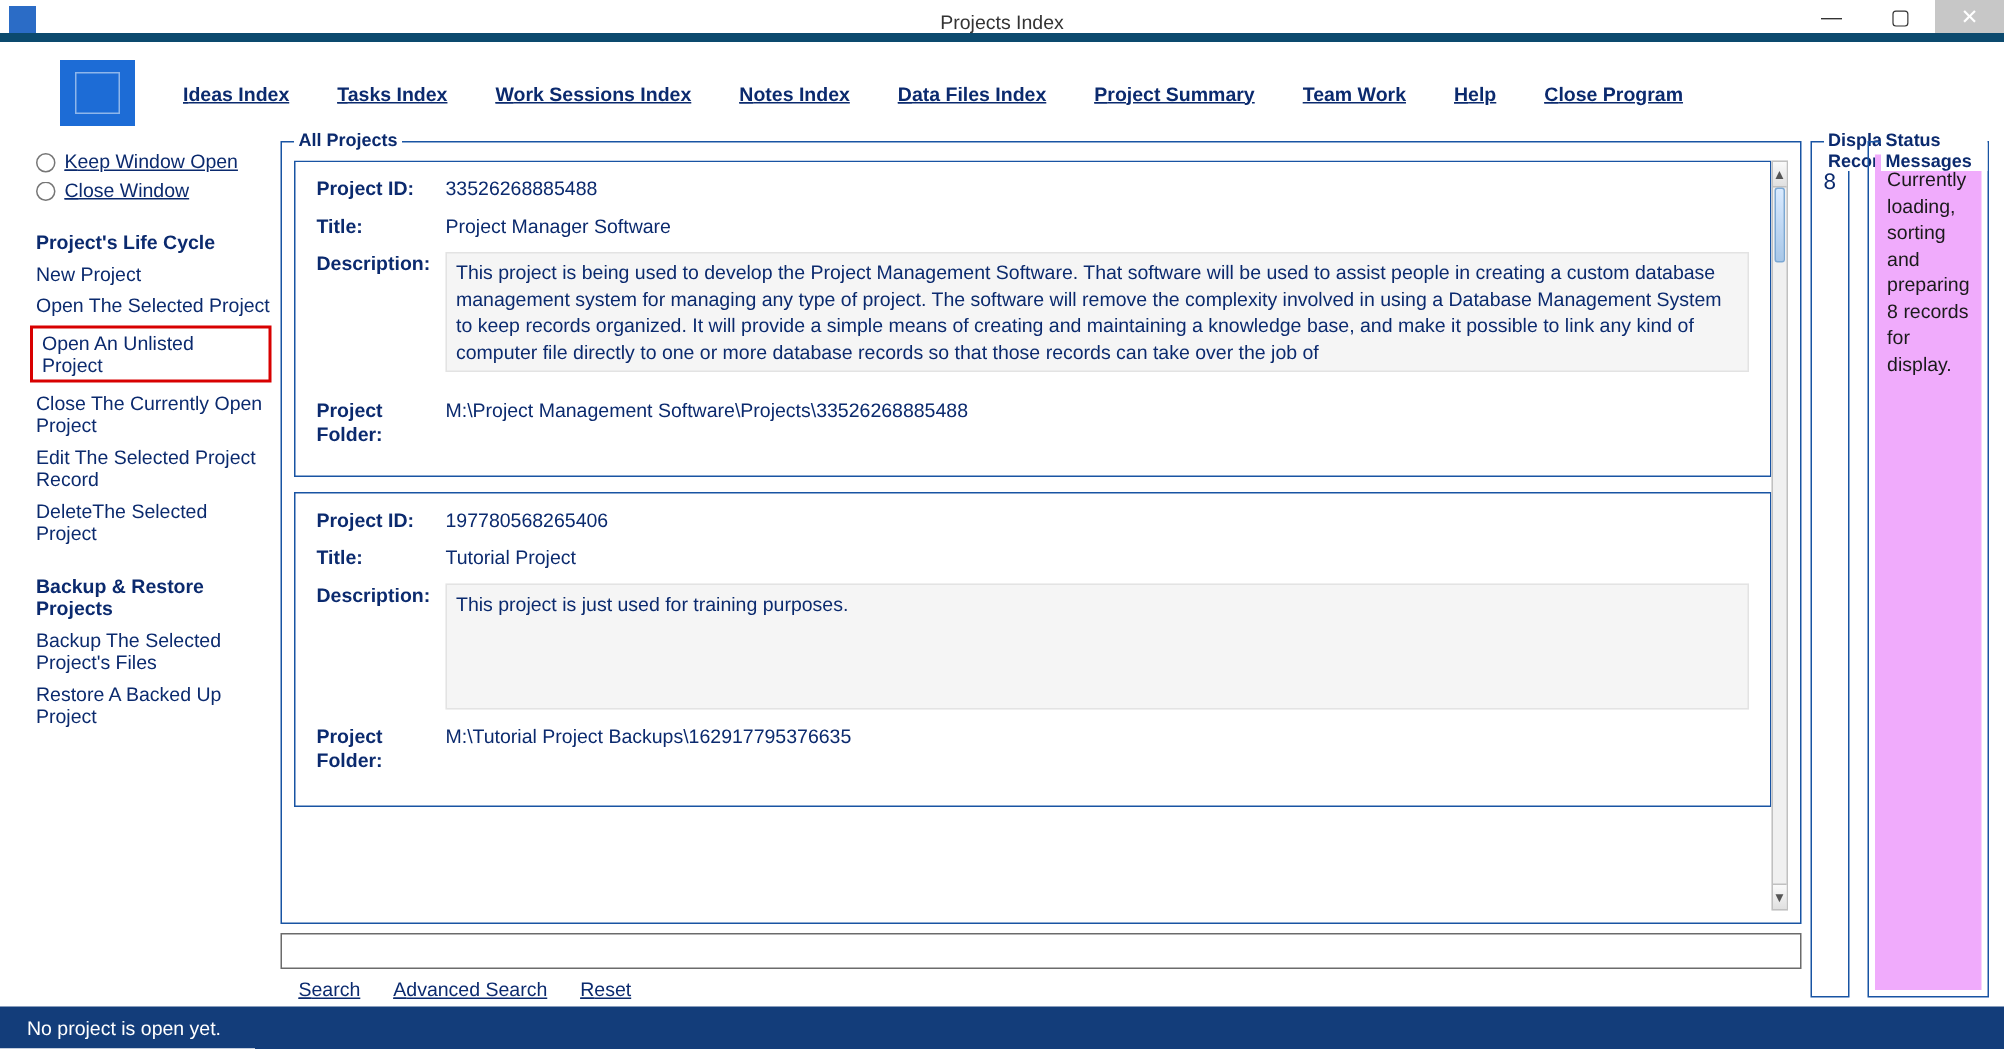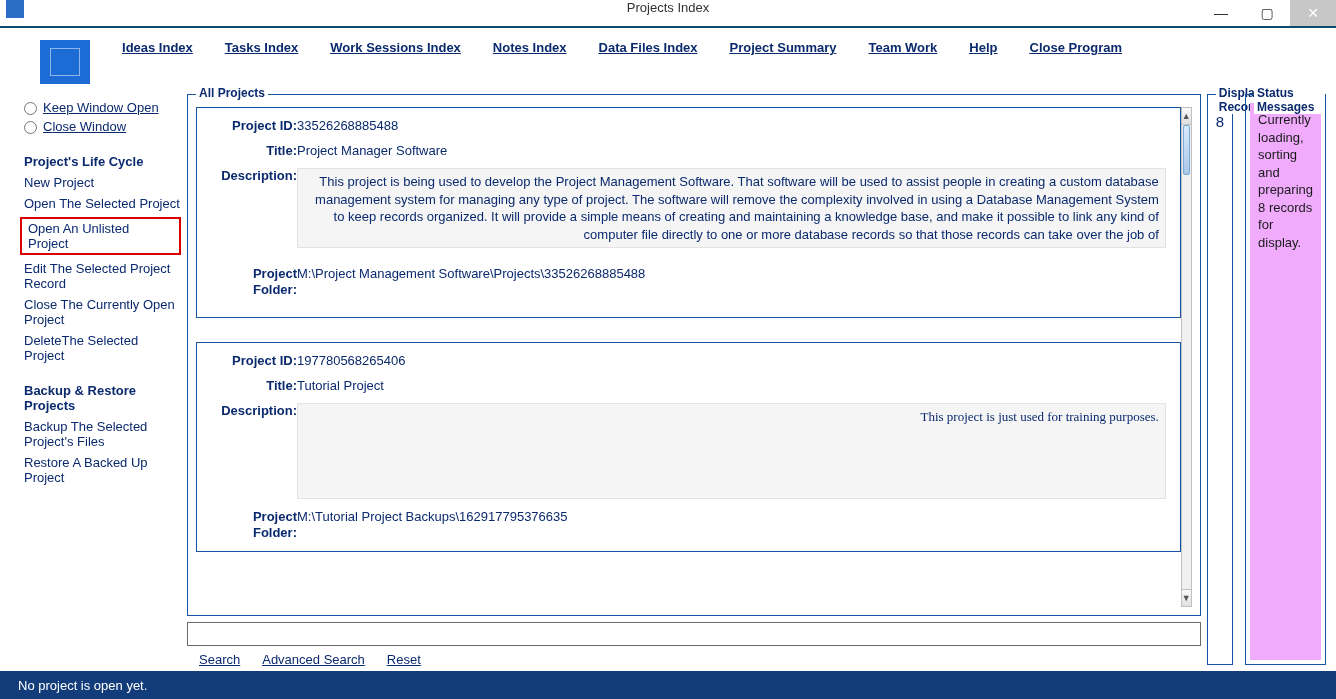--- a/index.html
+++ b/index.html
@@ -11,23 +11,23 @@
     width: 1336px;
     height: 699px;
     overflow: hidden;
     display: flex;
     flex-direction: column;
   }
   
   .titlebar {
     height: 28px;
     background: #fff;
-    border-bottom: 2px solid #0c4a6e;
-    display: flex;
-    align-items: flex-start;
+    border-bottom: 6px solid #0c4a6e;
+    display: flex;
+    align-items: flex-end;
     position: relative;
   }
   .titlebar .appicon {
     width: 18px; height: 18px;
     background: #2b6cc6;
     margin-left: 6px;
   }
   .titlebar .title {
     position: absolute;
     left: 50%;
@@ -48,21 +48,21 @@
     color: #333;
     font-size: 14px;
   }
   .titlebar .winbtns .close {
     background: #c7c7c7;
     color: #fff;
   }
   
   .menubar {
     display: flex;
-    align-items: flex-start;
+    align-items: center;
     padding: 12px 24px 10px 40px;
     gap: 32px;
   }
   .logo {
     width: 50px; height: 44px;
     background: #1d6cd6;
     position: relative;
   }
   .logo::after {
     content: "";
@@ -141,22 +141,21 @@
   .projects-fs {
     flex: 1 1 auto;
     display: flex;
     min-height: 0;
   }
   .projects-scroll {
     flex: 1 1 auto;
     overflow-y: hidden;
     display: flex;
     flex-direction: column;
-    gap: 24px;
-    text-align: right;
+    gap: 10px;
   }
   .vscrollbar {
     width: 17px;
     background: #f0f0f0;
     border: 1px solid #c0c0c0;
     display: flex;
     flex-direction: column;
   }
   .vscrollbar .arrow {
     height: 17px;
@@ -276,22 +275,22 @@
     </div>
     <div class="radio-row">
       <input type="radio" name="winmode" style="">
       <label><u class="akey">C</u>lose Window</label>
     </div>
 
     <div class="side-title">Project's Life Cycle</div>
     <div class="side-link">New Project</div>
     <div class="side-link">Open The Selected Project</div>
     <div class="side-link highlighted">Open An Unlisted Project</div>
+    <div class="side-link">Close The Currently Open Project</div>
     <div class="side-link">Edit The Selected Project Record</div>
-    <div class="side-link">Close The Currently Open Project</div>
     <div class="side-link">DeleteThe Selected Project</div>
 
     <div class="side-title">Backup &amp; Restore Projects</div>
     <div class="side-link">Backup The Selected Project's Files</div>
     <div class="side-link">Restore A Backed Up Project</div>
   </div>
 
   <div class="centercol">
     <div class="fieldset projects-fs">
       <div class="legend">All Projects</div>
@@ -321,21 +320,21 @@
           <div class="pc-row">
             <div class="pc-label">Project ID:</div>
             <div class="pc-val">197780568265406</div>
           </div>
           <div class="pc-row">
             <div class="pc-label">Title:</div>
             <div class="pc-val">Tutorial Project</div>
           </div>
           <div class="pc-row" style="align-items:flex-start;">
             <div class="pc-label">Description:</div>
-            <div class="pc-desc" style="height:96px;font-family:Liberation Serif, serif;">This project is just used for training purposes.</div>
+            <div class="pc-desc" style="height:84px;">This project is just used for training purposes.</div>
           </div>
           <div class="pc-row" style="margin-top:4px;">
             <div class="pc-label" style="line-height:1.2">Project Folder:</div>
             <div class="pc-val">M:\Tutorial Project Backups\162917795376635</div>
           </div>
         </div>
 
       </div>
       <div class="vscrollbar">
         <div class="arrow">▲</div>

